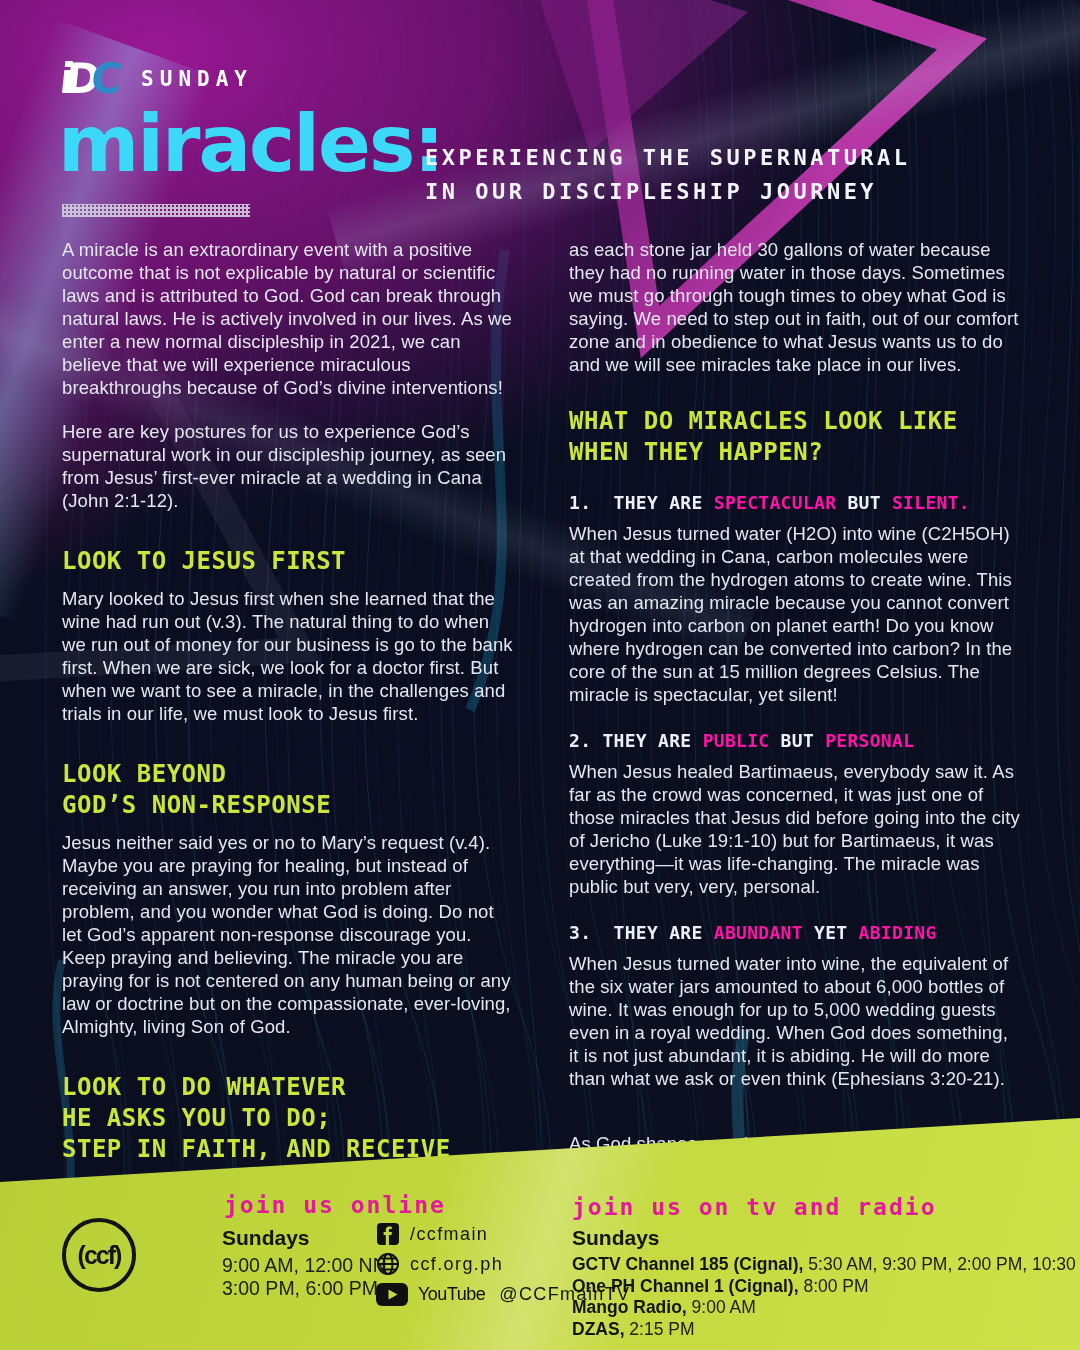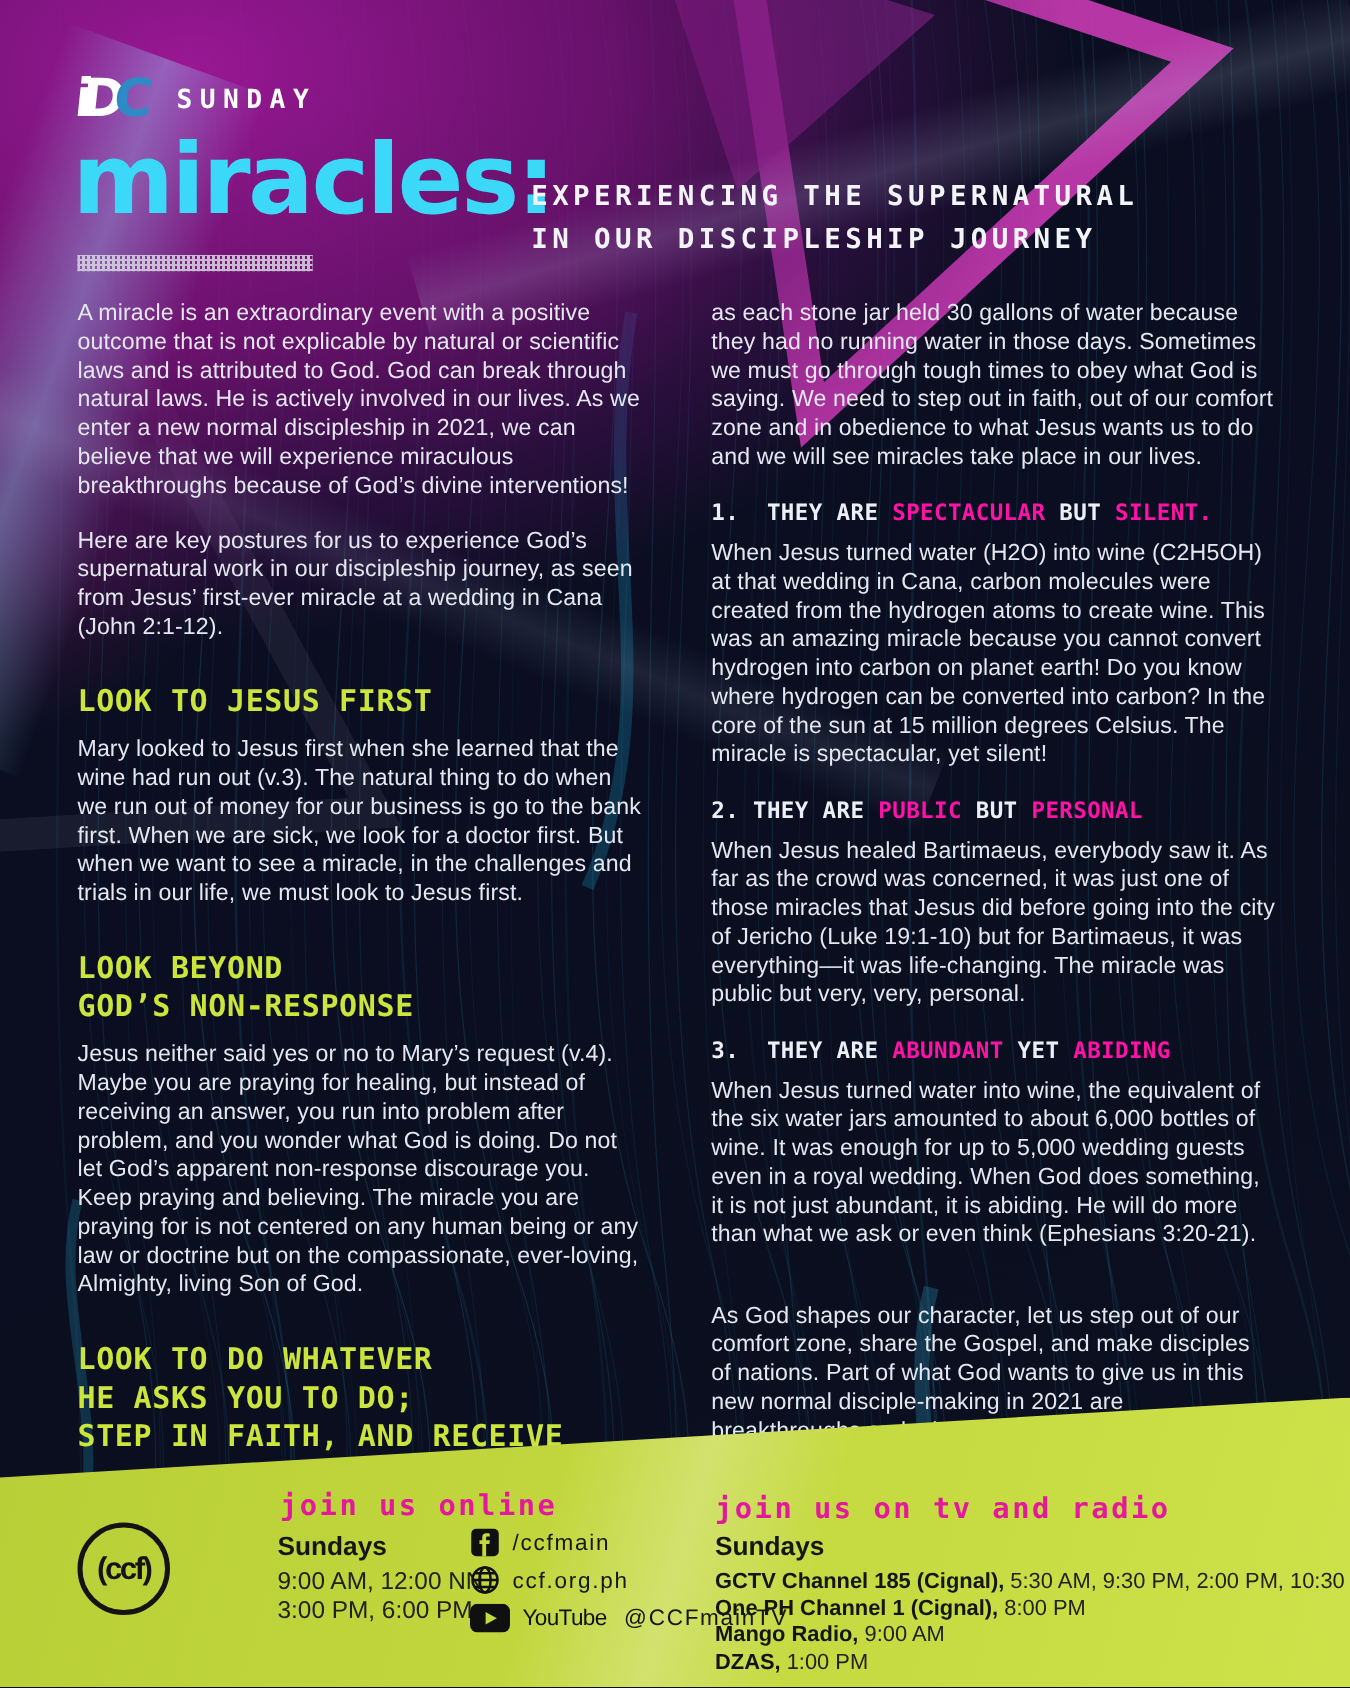--- a/index.html
+++ b/index.html
@@ -188,20 +188,22 @@
 
       <div class="h-green">LOOK TO DO WHATEVER
 HE ASKS YOU TO DO;
 STEP IN FAITH, AND RECEIVE</div>
       <p class="para">Mary instructed the servants to do whatever Jesus asked them to do (v. 5-8). Jesus told the servants to fill the six stone jars with water, but it was not easy to do so</p>
     </div>
 
     <div class="col">
       <p class="para">as each stone jar held 30 gallons of water because they had no running water in those days. Sometimes we must go through tough times to obey what God is saying. We need to step out in faith, out of our comfort zone and in obedience to what Jesus wants us to do and we will see miracles take place in our lives.</p>
 
+      <div class="h-green h-first">WHAT DO MIRACLES LOOK LIKE
+WHEN THEY HAPPEN?</div>
 
       <div class="item-title"><span>1.  THEY ARE </span><span class="pink">SPECTACULAR</span><span> BUT </span><span class="pink">SILENT.</span></div>
       <p class="para">When Jesus turned water (H2O) into wine (C2H5OH) at that wedding in Cana, carbon molecules were created from the hydrogen atoms to create wine. This was an amazing miracle because you cannot convert hydrogen into carbon on planet earth! Do you know where hydrogen can be converted into carbon? In the core of the sun at 15 million degrees Celsius. The miracle is spectacular, yet silent!</p>
 
       <div class="item-title"><span>2. THEY ARE </span><span class="pink">PUBLIC</span><span> BUT </span><span class="pink">PERSONAL</span></div>
       <p class="para">When Jesus healed Bartimaeus, everybody saw it. As far as the crowd was concerned, it was just one of those miracles that Jesus did before going into the city of Jericho (Luke 19:1-10) but for Bartimaeus, it was everything—it was life-changing. The miracle was public but very, very, personal.</p>
 
       <div class="item-title"><span>3.  THEY ARE </span><span class="pink">ABUNDANT</span><span> YET </span><span class="pink">ABIDING</span></div>
       <p class="para">When Jesus turned water into wine, the equivalent of the six water jars amounted to about 6,000 bottles of wine. It was enough for up to 5,000 wedding guests even in a royal wedding. When God does something, it is not just abundant, it is abiding. He will do more than what we ask or even think (Ephesians 3:20-21).</p>
 
@@ -244,17 +246,17 @@
         <span class="social-label">@CCFmainTV</span>
       </div>
     </div>
 
     <div class="f-pink tv-head">join us on tv and radio</div>
     <div class="f-day tv-day">Sundays</div>
     <div class="tv-lines">
       <div class="tv-line"><span class="b">GCTV Channel 185 (Cignal),</span><span> 5:30 AM, 9:30 PM, 2:00 PM, 10:30 PM</span></div>
       <div class="tv-line"><span class="b">One PH Channel 1 (Cignal),</span><span> 8:00 PM</span></div>
       <div class="tv-line"><span class="b">Mango Radio,</span><span> 9:00 AM</span></div>
-      <div class="tv-line"><span class="b">DZAS,</span><span> 1:00 PM</span></div>
+      <div class="tv-line"><span class="b">DZAS,</span><span> 2:15 PM</span></div>
     </div>
   </div>
 
 </div>
 
 </body></html>

